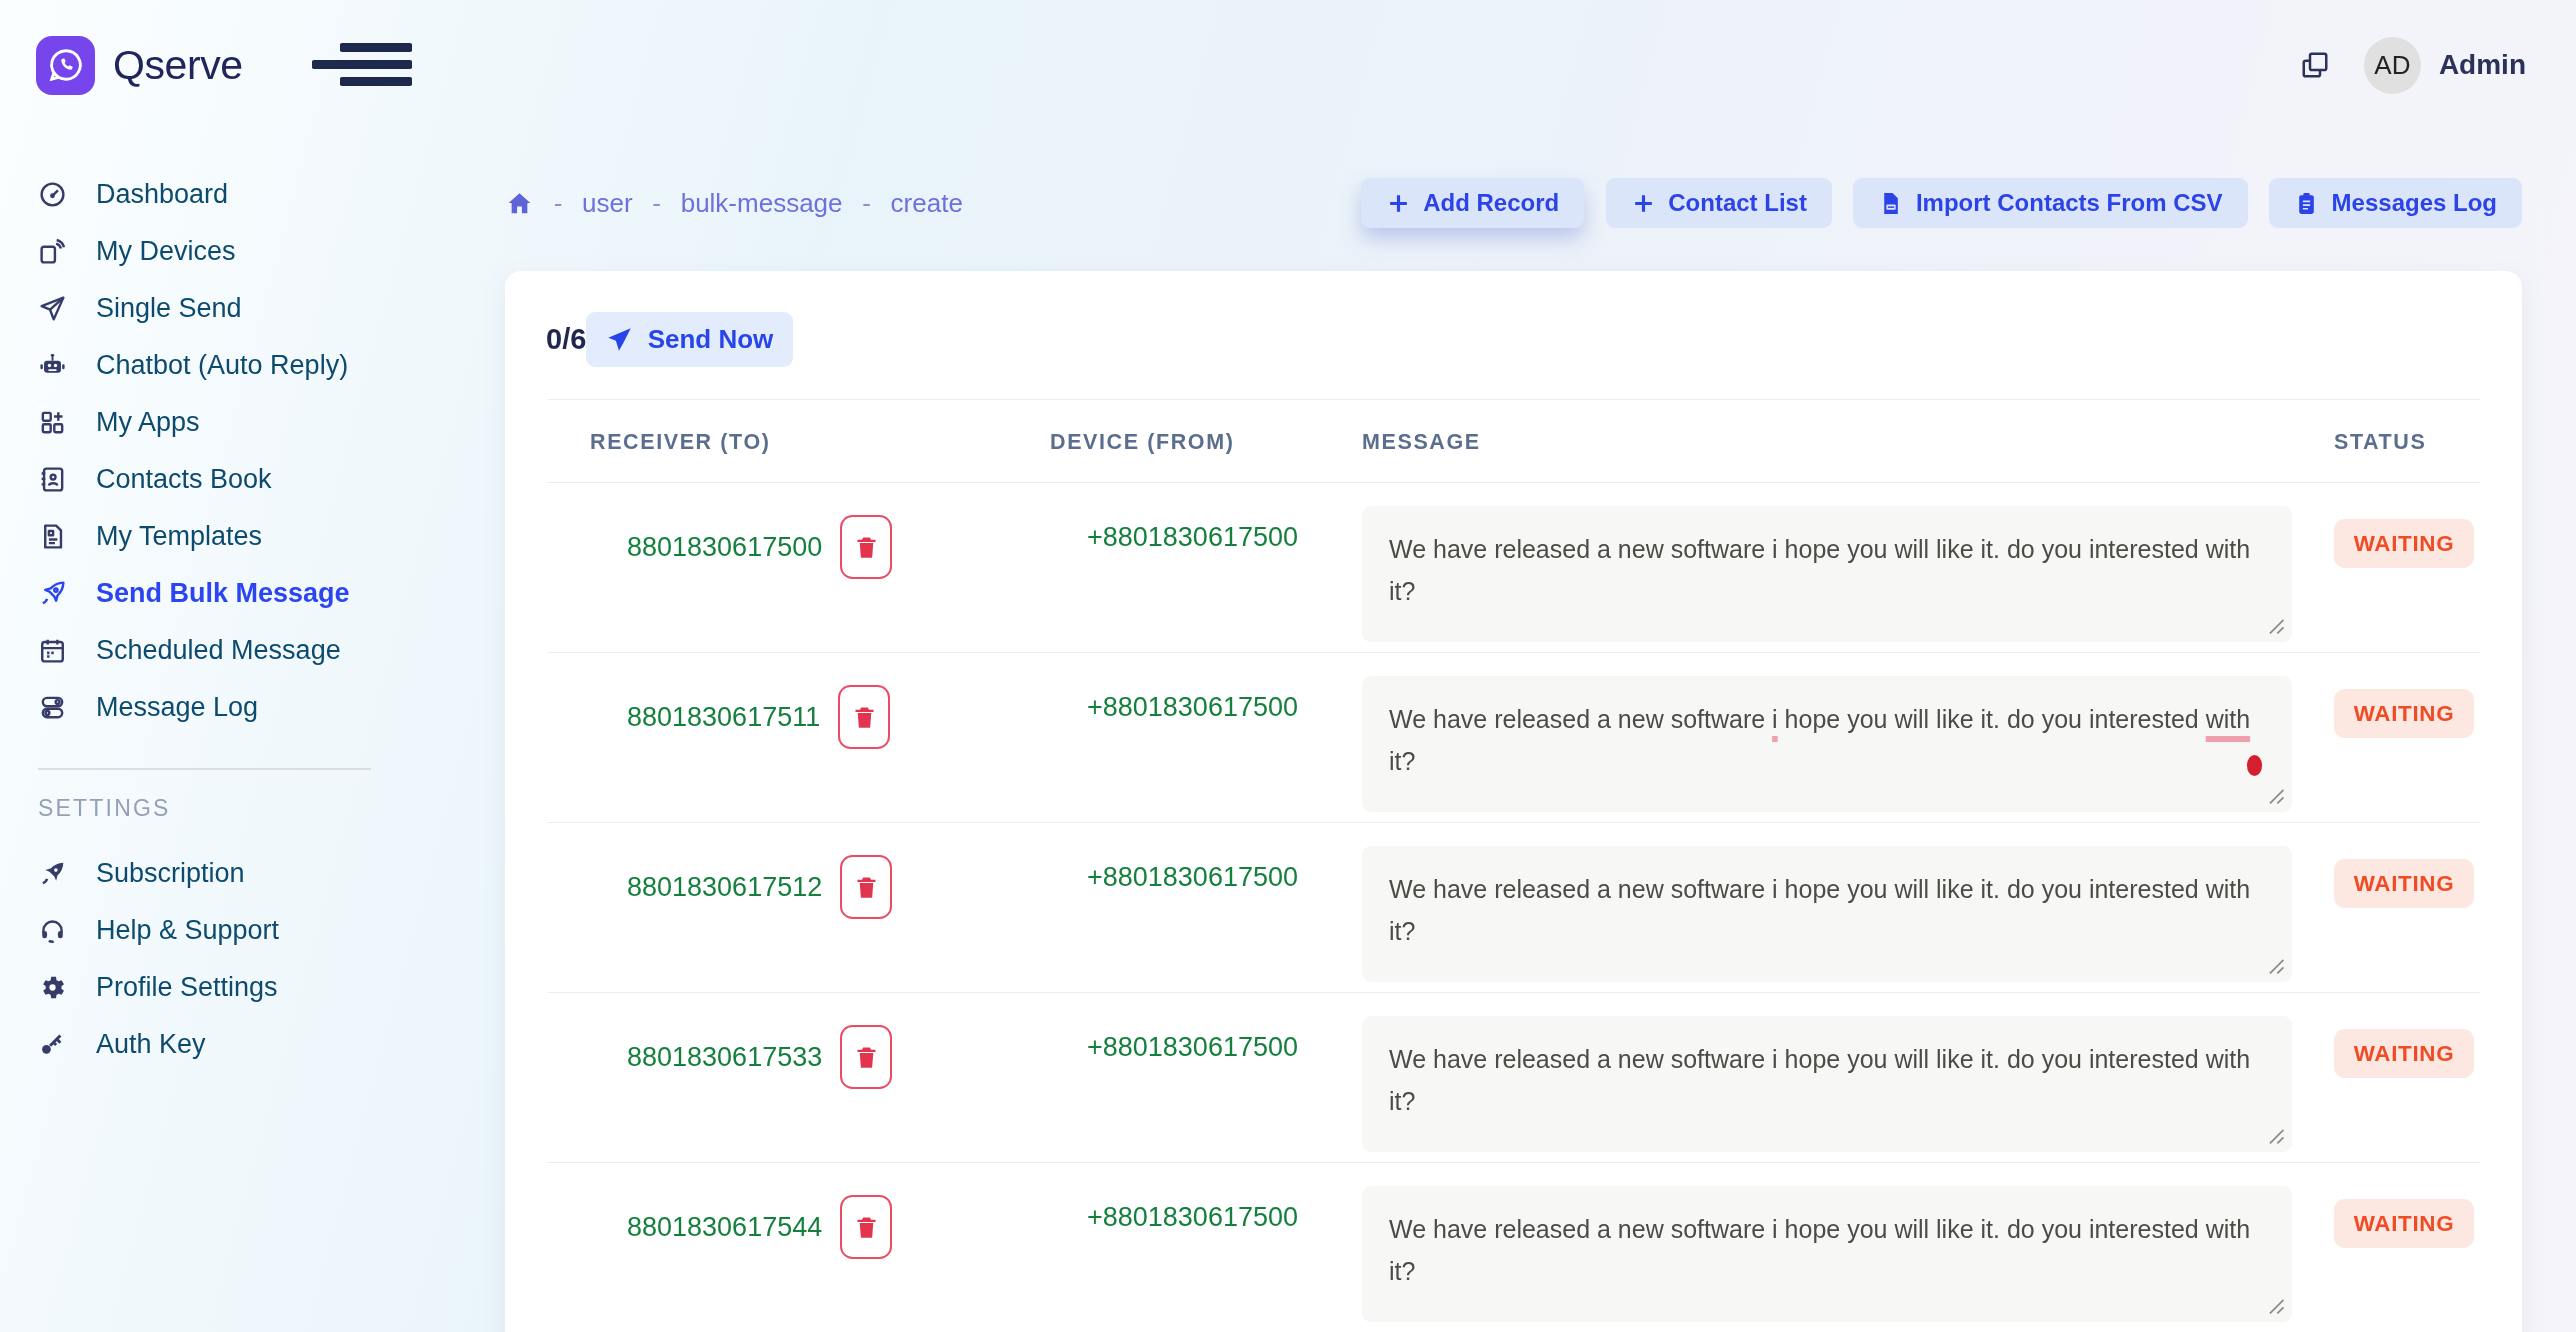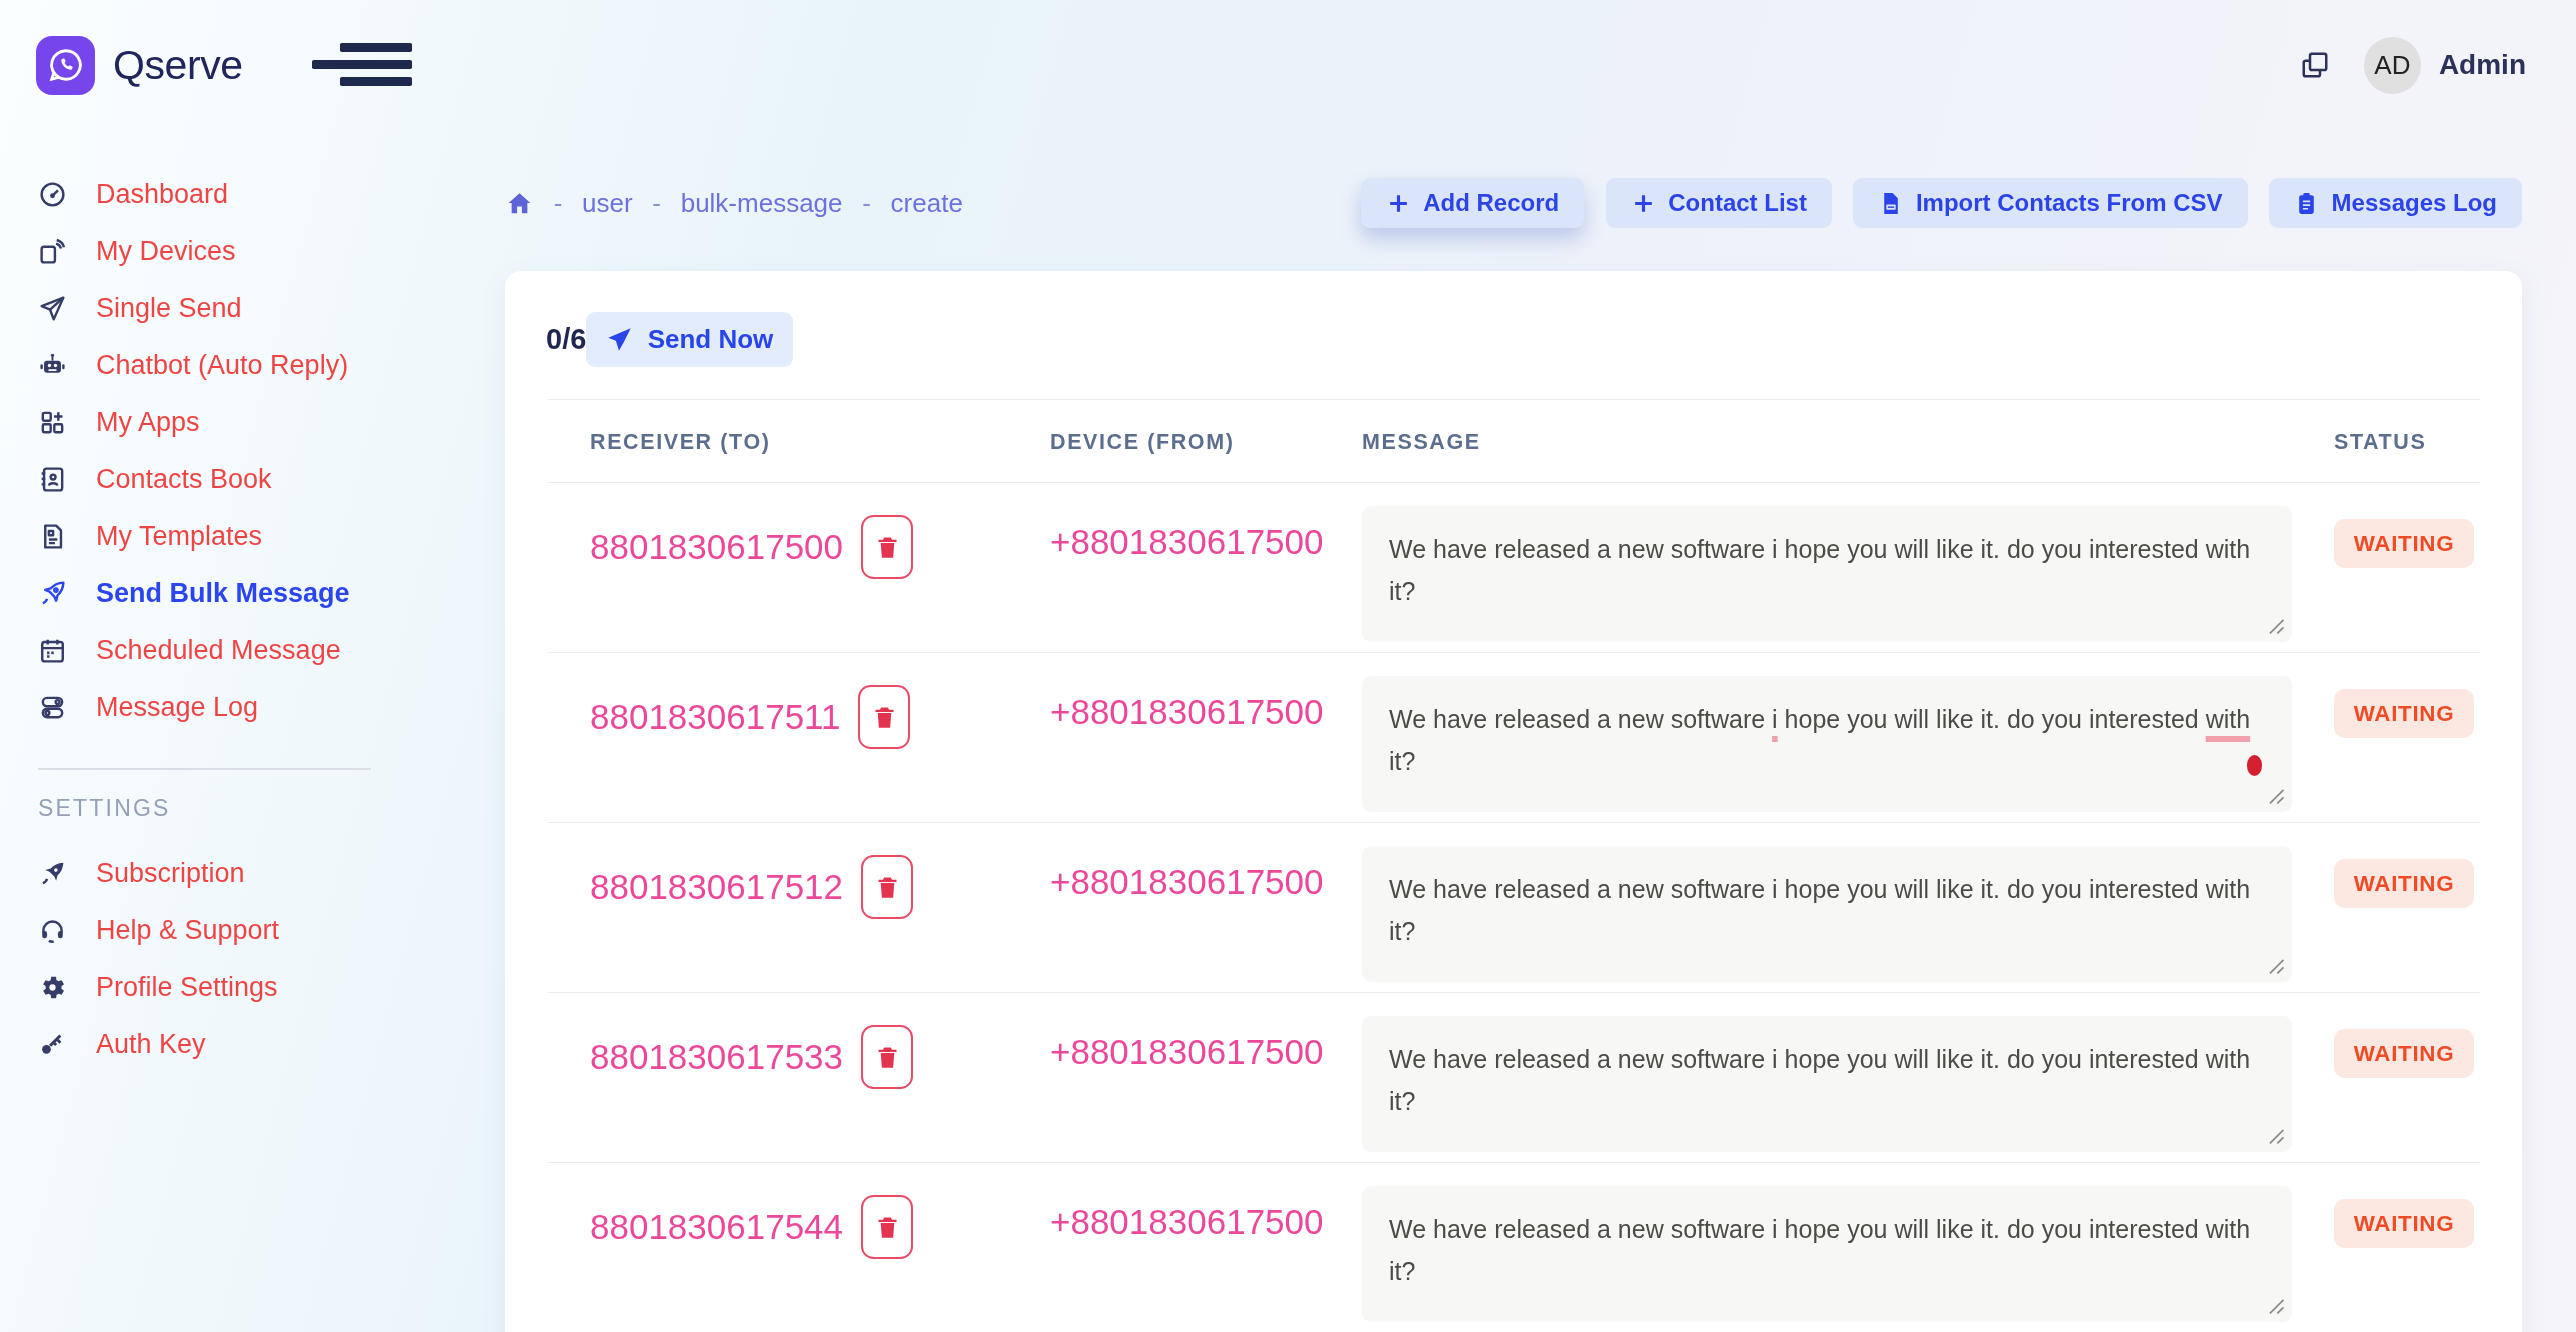--- a/index.html
+++ b/index.html
@@ -24,21 +24,21 @@
   .hamburger i:nth-child(3){ top:39px; width:72px; }
   .topbar-right { display:flex; align-items:center; gap:34px; }
   .icon-btn { color:#2b3158; cursor:pointer; }
   .avatar-wrap { display:flex; align-items:center; gap:18px; cursor:pointer; }
   .avatar { width:57px; height:57px; border-radius:50%; background:#e0e0e0; color:#222; display:flex; align-items:center; justify-content:center; font-size:26px; }
   .user-name { font-size:28px; font-weight:700; color:#2b3158; }
 
   
   .main-row { display:flex; align-items:flex-start; }
   .sidebar { width:429px; flex:0 0 429px; padding:36px 0 0 38px; }
-  .side-item { display:flex; align-items:center; gap:29px; height:57px; color:#ef4444; font-size:27px; cursor:pointer; }
+  .side-item { display:flex; align-items:center; gap:29px; height:57px; color:#0c4a6e; font-size:27px; cursor:pointer; }
   .side-item .ic { width:29px; height:29px; color:#353c68; flex:0 0 29px; }
   .side-item.active { color:#2b46f0; font-weight:600; }
   .side-item.active .ic { color:#2b46f0; }
   .side-divider { width:333px; height:1.8px; background:#d9dde6; margin:32px 0 25px 0; }
   .side-section { font-size:23px; letter-spacing:2.2px; color:#93a0b5; margin:9px 0 23px 0; }
 
   .content { flex:1; padding:0 54px 0 76px; }
   .content-header { margin-top:47px; display:flex; align-items:center; justify-content:space-between; height:52px; }
   .breadcrumb { display:flex; align-items:center; gap:19.7px; font-size:26px; color:#6d71dd; }
   .breadcrumb .home { color:#5f63d8; cursor:pointer; }
@@ -54,21 +54,21 @@
   .card-head { padding:41px 41px 32px 41px; display:flex; align-items:center; justify-content:flex-start; }
   .counter { font-size:29px; font-weight:700; color:#1f2650; }
   .send-now { display:flex; align-items:center; gap:14.3px; height:55px; padding:0 20px; background:#e3ecfd; border:none; border-radius:9px; color:#2745e9; font-family:inherit; font-size:26px; font-weight:600; cursor:pointer; }
   .send-now .bic { width:27px; height:27px; }
 
   table { border-collapse:collapse; table-layout:fixed; width:calc(100% - 84px); margin:0 42px; }
   thead th { text-align:left; font-size:21.5px; font-weight:600; letter-spacing:1.6px; color:#5c6e8e; padding:30px 0 27px 0; border-top:1.8px solid #eceef4; border-bottom:1.8px solid #eceef4; }
   th.c1, td.c1 { padding-left:43px; }
   tbody td { vertical-align:top; border-bottom:1.8px solid #eceef4; height:170px; }
   .recv-wrap { display:flex; align-items:center; gap:18px; margin-top:32px; }
-  .num { font-size:35px; color:#ec4899; }
+  .num { font-size:27px; color:#15803d;margin-left:37px; }
   .trash-btn { width:52px; height:64px; border:2.2px solid #ea4c66; border-radius:12.5px; background:transparent; display:flex; align-items:center; justify-content:center; color:#e2344f; cursor:pointer; }
   .trash-btn svg { width:27px; height:27px; }
   td.c2 .num { display:block; margin-top:39px; }
   .msg-box { position:relative; width:930px; min-height:118px; margin-top:23px; background:#f7f7f6; border-radius:9px; padding:21.5px 27px 30px 27px; font-size:25px; line-height:42px; color:#4c4b45; cursor:text; }
   .msg-box .resize { position:absolute; right:7.2px; bottom:7.2px; }
   .miss { text-decoration:underline; text-decoration-color:#f0a0ac; text-decoration-thickness:6.3px; text-underline-offset:8px; }
   .red-dot { display:none; position:absolute; right:30px; top:79px; width:15px; height:20.6px; border-radius:50%; background:#d4202e; }
   .badge { display:inline-block; margin-top:36px; background:#fce8e1; color:#ef4c26; font-size:22.4px; font-weight:600; letter-spacing:0.7px; padding:11.6px 19.7px; border-radius:10.7px; }
 </style>
 </head>

